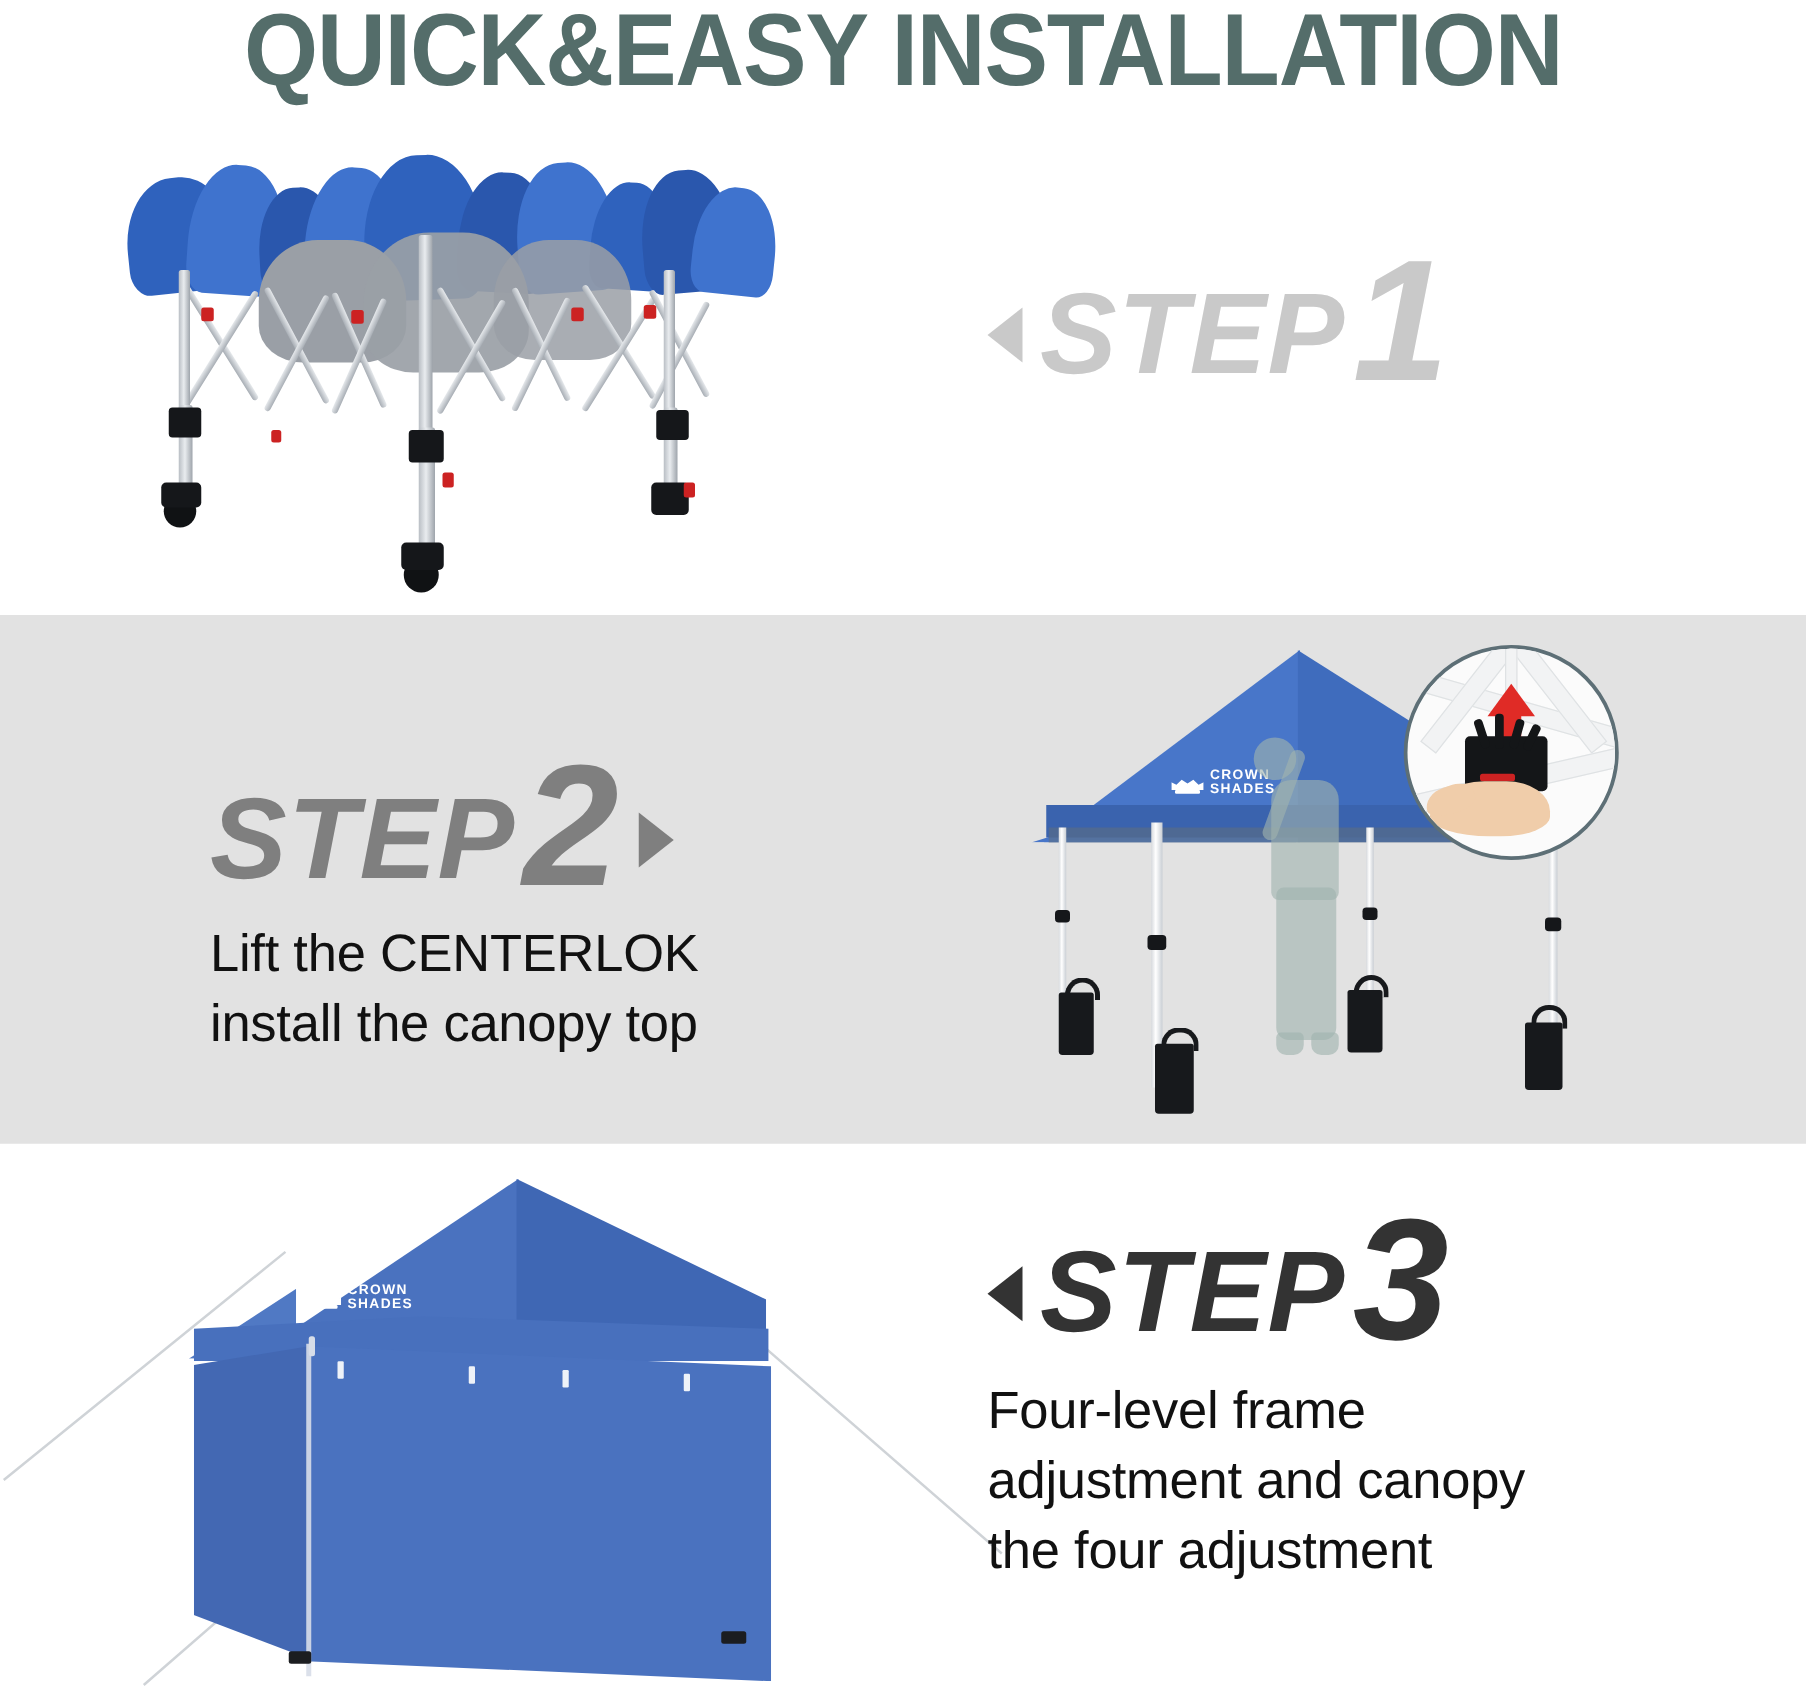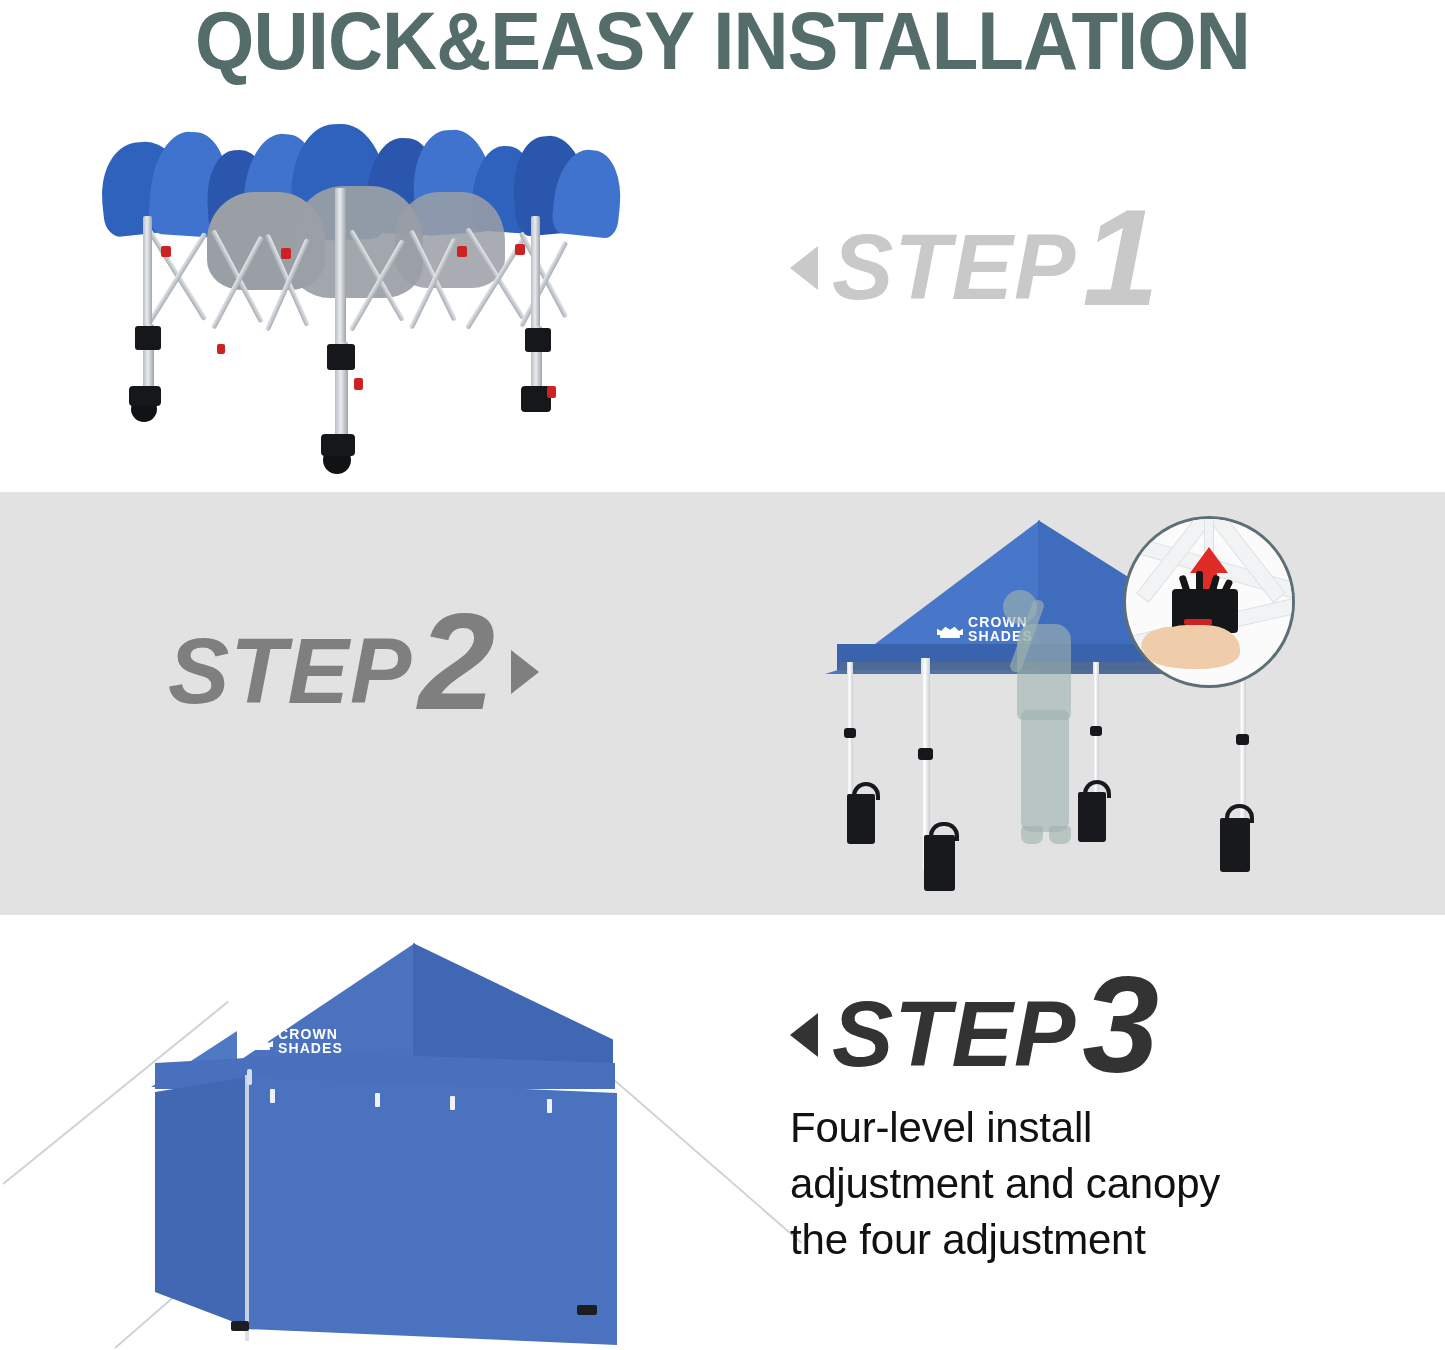--- a/index.html
+++ b/index.html
@@ -111,21 +111,21 @@
 
   .logo{position:absolute;display:flex;align-items:center;gap:5px;}
   .logo .mark{width:26px;height:18px;position:relative;}
   .logo .mark .crown{
     position:absolute;left:0;bottom:3px;width:26px;height:9px;background:#fff;
     clip-path:polygon(0% 100%,100% 100%,100% 28%,84% 52%,68% 6%,50% 40%,32% 6%,16% 52%,0% 28%);
   }
   .logo .mark .bar{position:absolute;left:3px;bottom:0;width:20px;height:3px;background:#fff;border-radius:1px;}
   .logo .txt{display:flex;flex-direction:column;line-height:1.02;}
   .logo .txt span{
-    color:#fff;font-weight:bold;font-size:14px;letter-spacing:1.1px;
+    color:#fff;font-weight:bold;font-size:11px;letter-spacing:1.1px;
     font-family:"Liberation Sans",sans-serif;
   }
 
   
   .inset{
     position:absolute;border-radius:50%;overflow:hidden;
     background:#fbfbfb;border:3px solid #5d6f76;
   }
   .inset .slat{position:absolute;background:#f2f3f4;border:1px solid #dfe2e4;}
   .lok{position:absolute;background:#141618;border-radius:3px;}
@@ -292,20 +292,24 @@
       <div class="hand" style="left:14px;top:110px;width:40px;height:22px;transform:rotate(-18deg);"></div>
     </div>
   </div>
 
   <div class="steprow" id="step2-block">
     <div class="stepline">
       <span class="step-word">STEP</span>
       <span class="step-num">2</span>
       <span class="tri-right"></span>
     </div>
+    <div class="caption">
+      <div>Lift the CENTERLOK</div>
+      <div>install the canopy top</div>
+    </div>
   </div>
 
   <div class="art" id="art-canopy3">
 
     <div class="rope" style="left:-52px;top:248px;width:290px;transform:rotate(-39deg);"></div>
     <div class="rope" style="left:60px;top:412px;width:300px;transform:rotate(-41deg);"></div>
     <div class="rope" style="left:520px;top:110px;width:300px;transform:rotate(41deg);"></div>
 
     <div class="roof-l" style="left:178px;top:8px;width:182px;height:122px;
          clip-path:polygon(100% 0%,100% 100%,0% 100%);background:#4a72bf;"></div>
@@ -345,19 +349,19 @@
     <div class="stake" style="left:522px;top:370px;width:20px;height:10px;"></div>
   </div>
 
   <div class="steprow" id="step3-block">
     <div class="stepline">
       <span class="tri-left"></span>
       <span class="step-word">STEP</span>
       <span class="step-num">3</span>
     </div>
     <div class="caption">
-      <div>Four-level install</div>
+      <div>Four-level frame</div>
       <div>adjustment and canopy</div>
       <div>the four adjustment</div>
     </div>
   </div>
 
 </div>
 
 </body></html>

